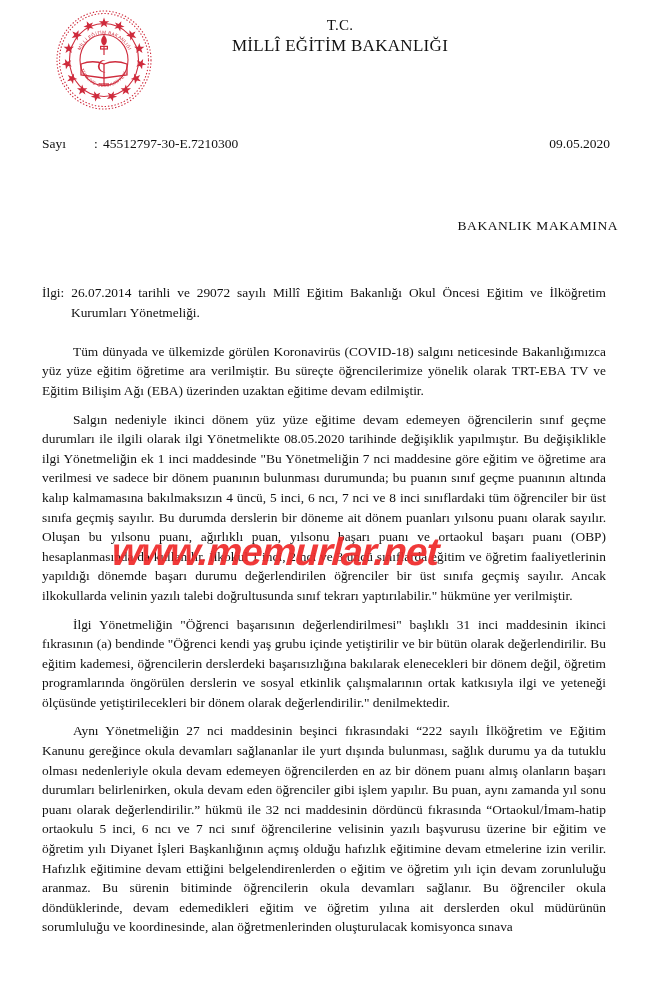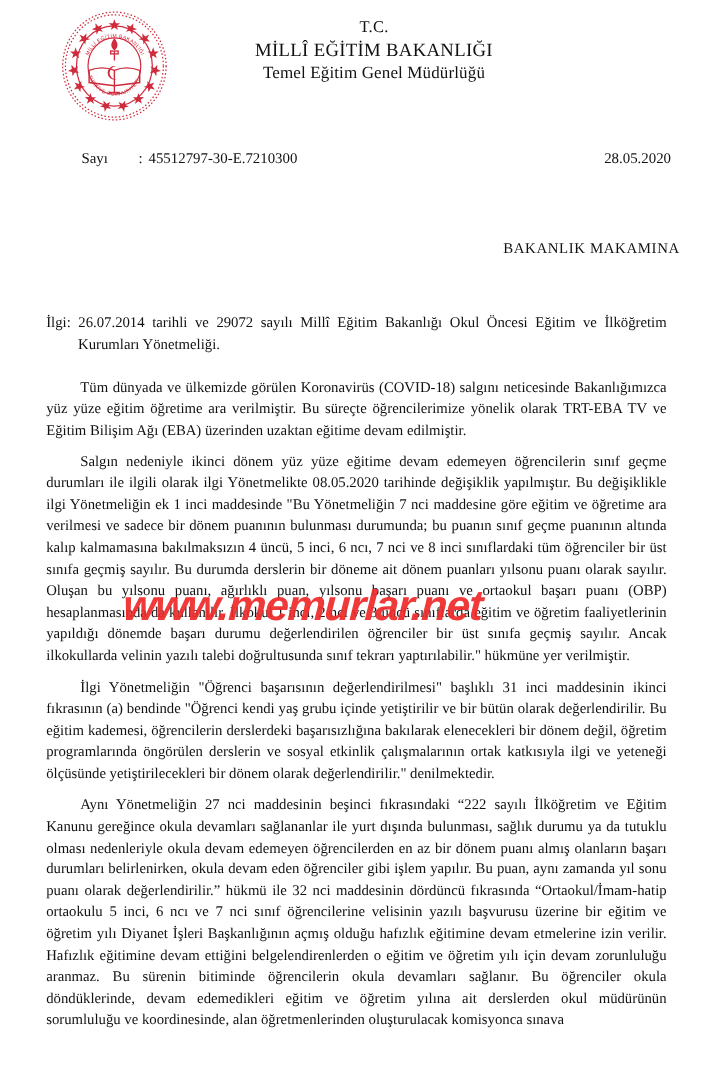--- a/index.html
+++ b/index.html
@@ -72,21 +72,20 @@
     font-size: 13.5px;
     line-height: 21px;
   }
   .meta-row {
     position: relative;
     white-space: nowrap;
   }
   .meta-label {
     display: inline-block;
     width: 52px;
-    margin-left: 32px;
   }
   .meta-colon {
     display: inline-block;
     width: 9px;
   }
   .meta-value { }
   .meta-date {
     position: absolute;
     right: 8px;
     top: 0;
@@ -259,28 +258,27 @@
         <g stroke="#cf2b3c" stroke-width="1.2" fill="none">
           <path d="M56 70 L56 76"></path>
           <path d="M51 76 L61 76"></path>
         </g>
       </svg>
     </div>
 
     <div class="letterhead-text">
       <div class="lh-line1">T.C.</div>
       <div class="lh-line2">MİLLÎ EĞİTİM BAKANLIĞI</div>
-      <div class="lh-line3">Temel Eğitim Genel Müdürlüğü</div>
     </div>
   </div>
 
   <div class="meta">
     <div class="meta-row">
       <span class="meta-label">Sayı</span><span class="meta-colon">:</span><span class="meta-value">45512797-30-E.7210300</span>
-      <span class="meta-date">28.05.2020</span>
+      <span class="meta-date">09.05.2020</span>
     </div>
   </div>
 
   <div class="addressee">BAKANLIK MAKAMINA</div>
 
   <div class="body">
     <p class="para para-ilgi">İlgi: 26.07.2014 tarihli ve 29072 sayılı Millî Eğitim Bakanlığı Okul Öncesi Eğitim ve İlköğretim Kurumları Yönetmeliği.</p>
     <p class="para para-indent">Tüm dünyada ve ülkemizde görülen Koronavirüs (COVID-18) salgını neticesinde Bakanlığımızca yüz yüze eğitim öğretime ara verilmiştir. Bu süreçte öğrencilerimize yönelik olarak TRT-EBA TV ve Eğitim Bilişim Ağı (EBA) üzerinden uzaktan eğitime devam edilmiştir.</p>
     <div class="gap-sm"></div>
     <p class="para para-indent">Salgın nedeniyle ikinci dönem yüz yüze eğitime devam edemeyen öğrencilerin sınıf geçme durumları ile ilgili olarak ilgi Yönetmelikte 08.05.2020 tarihinde değişiklik yapılmıştır. Bu değişiklikle ilgi Yönetmeliğin ek 1 inci maddesinde "Bu Yönetmeliğin 7 nci maddesine göre eğitim ve öğretime ara verilmesi ve sadece bir dönem puanının bulunması durumunda; bu puanın sınıf geçme puanının altında kalıp kalmamasına bakılmaksızın 4 üncü, 5 inci, 6 ncı, 7 nci ve 8 inci sınıflardaki tüm öğrenciler bir üst sınıfa geçmiş sayılır. Bu durumda derslerin bir döneme ait dönem puanları yılsonu puanı olarak sayılır. Oluşan bu yılsonu puanı, ağırlıklı puan, yılsonu başarı puanı ve ortaokul başarı puanı (OBP) hesaplanmasında da kullanılır. İlkokul 1 inci, 2 nci ve 3 üncü sınıflarda eğitim ve öğretim faaliyetlerinin yapıldığı dönemde başarı durumu değerlendirilen öğrenciler bir üst sınıfa geçmiş sayılır. Ancak ilkokullarda velinin yazılı talebi doğrultusunda sınıf tekrarı yaptırılabilir." hükmüne yer verilmiştir.</p>

